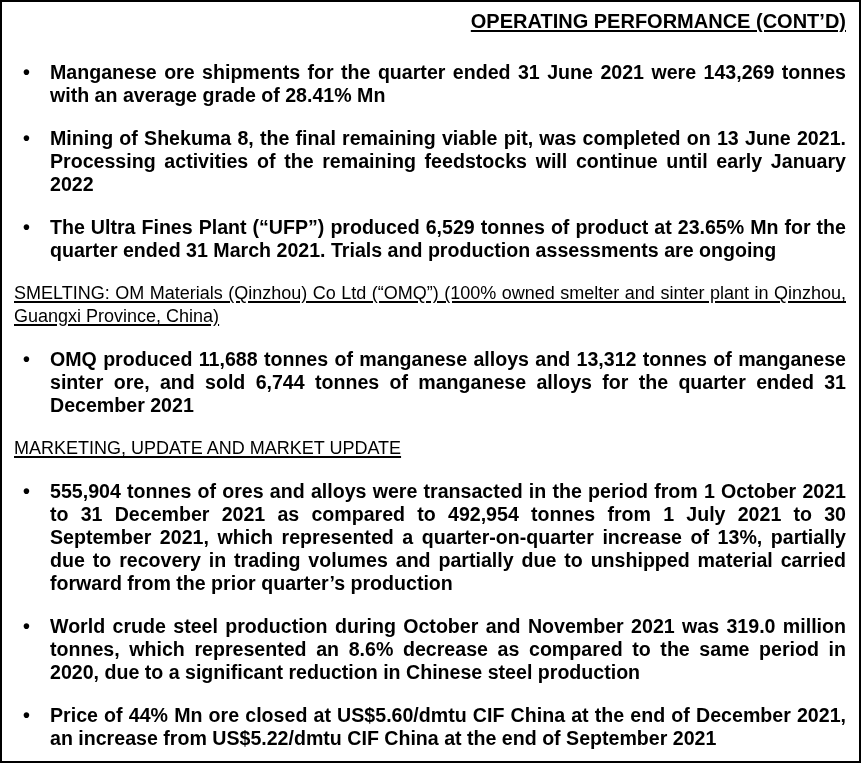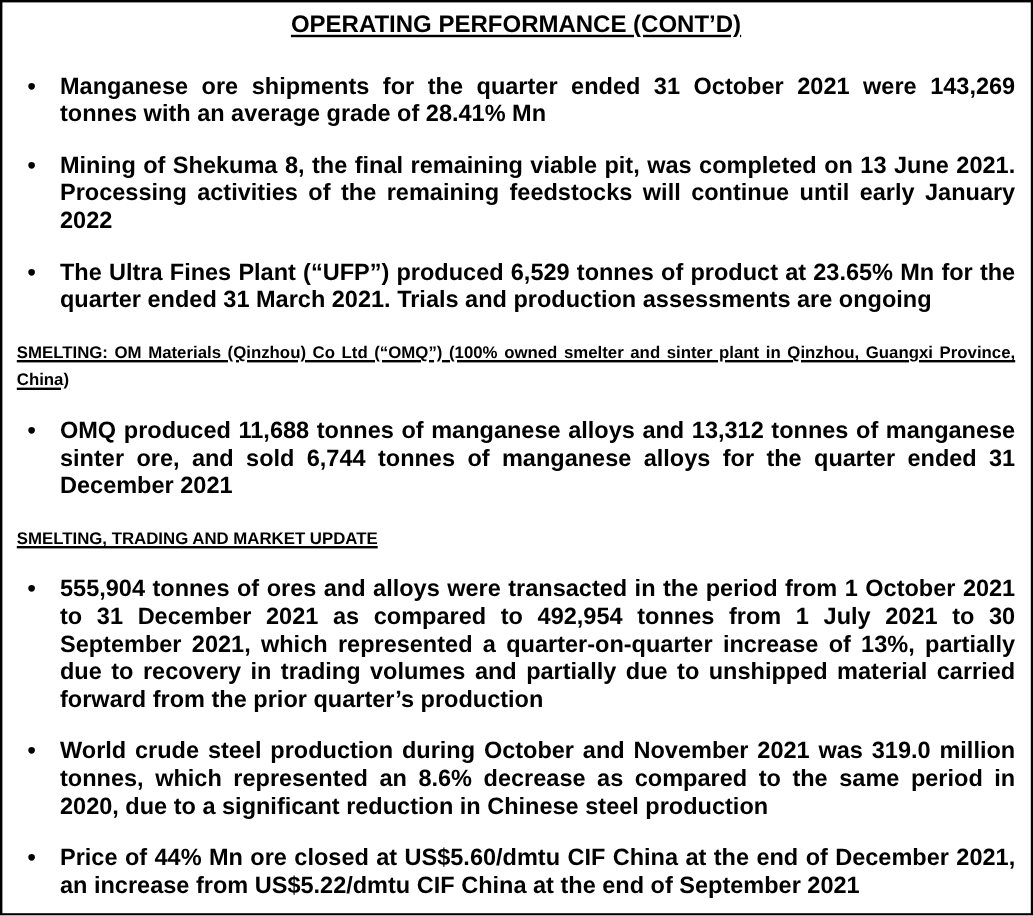--- a/index.html
+++ b/index.html
@@ -18,29 +18,29 @@
     font-weight: bold;
     font-size: 19.6px;
     line-height: 23px;
     color: #000000;
     overflow: hidden;
   }
   .doc-title {
     margin: 0 0 28px 0;
     font-size: 20px;
     font-weight: bold;
-    text-align: center;
+    text-align: right;
     text-decoration: underline;
     text-decoration-thickness: 2px;
     text-underline-offset: 2px;
   }
   .doc-heading {
     margin: 0 0 20px 0;
-    font-size: 14px;
-    font-weight: bold;
+    font-size: 18px;
+    font-weight: normal;
     text-align: justify;
     text-decoration: underline;
     text-decoration-thickness: 2px;
     text-underline-offset: 2px;
   }
   .bullet-item {
     position: relative;
     margin: 0 0 20px 0;
     padding-left: 36px;
     text-align: justify;
@@ -54,41 +54,41 @@
 </style>
 </head>
 <body>
 
 <div class="page">
 
   <h1 class="doc-title">OPERATING PERFORMANCE (CONT’D)</h1>
 
   <div class="bullet-item">
     <span class="bullet-marker">•</span>
-    <span>Manganese ore shipments for the quarter ended 31 October 2021 were 143,269 tonnes with an average grade of 28.41% Mn</span>
+    <span>Manganese ore shipments for the quarter ended 31 June 2021 were 143,269 tonnes with an average grade of 28.41% Mn</span>
   </div>
 
   <div class="bullet-item">
     <span class="bullet-marker">•</span>
     <span>Mining of Shekuma 8, the final remaining viable pit, was completed on 13 June 2021. Processing activities of the remaining feedstocks will continue until early January 2022</span>
   </div>
 
   <div class="bullet-item">
     <span class="bullet-marker">•</span>
     <span>The Ultra Fines Plant (“UFP”) produced 6,529 tonnes of product at 23.65% Mn for the quarter ended 31 March 2021. Trials and production assessments are ongoing</span>
   </div>
 
   <h2 class="doc-heading">SMELTING: OM Materials (Qinzhou) Co Ltd (“OMQ”) (100% owned smelter and sinter plant in Qinzhou, Guangxi Province, China)</h2>
 
   <div class="bullet-item">
     <span class="bullet-marker">•</span>
     <span>OMQ produced 11,688 tonnes of manganese alloys and 13,312 tonnes of manganese sinter ore, and sold 6,744 tonnes of manganese alloys for the quarter ended 31 December 2021</span>
   </div>
 
-  <h2 class="doc-heading">SMELTING, TRADING AND MARKET UPDATE</h2>
+  <h2 class="doc-heading">MARKETING, UPDATE AND MARKET UPDATE</h2>
 
   <div class="bullet-item">
     <span class="bullet-marker">•</span>
     <span>555,904 tonnes of ores and alloys were transacted in the period from 1 October 2021 to 31 December 2021 as compared to 492,954 tonnes from 1 July 2021 to 30 September 2021, which represented a quarter-on-quarter increase of 13%, partially due to recovery in trading volumes and partially due to unshipped material carried forward from the prior quarter’s production</span>
   </div>
 
   <div class="bullet-item">
     <span class="bullet-marker">•</span>
     <span>World crude steel production during October and November 2021 was 319.0 million tonnes, which represented an 8.6% decrease as compared to the same period in 2020, due to a significant reduction in Chinese steel production</span>
   </div>

